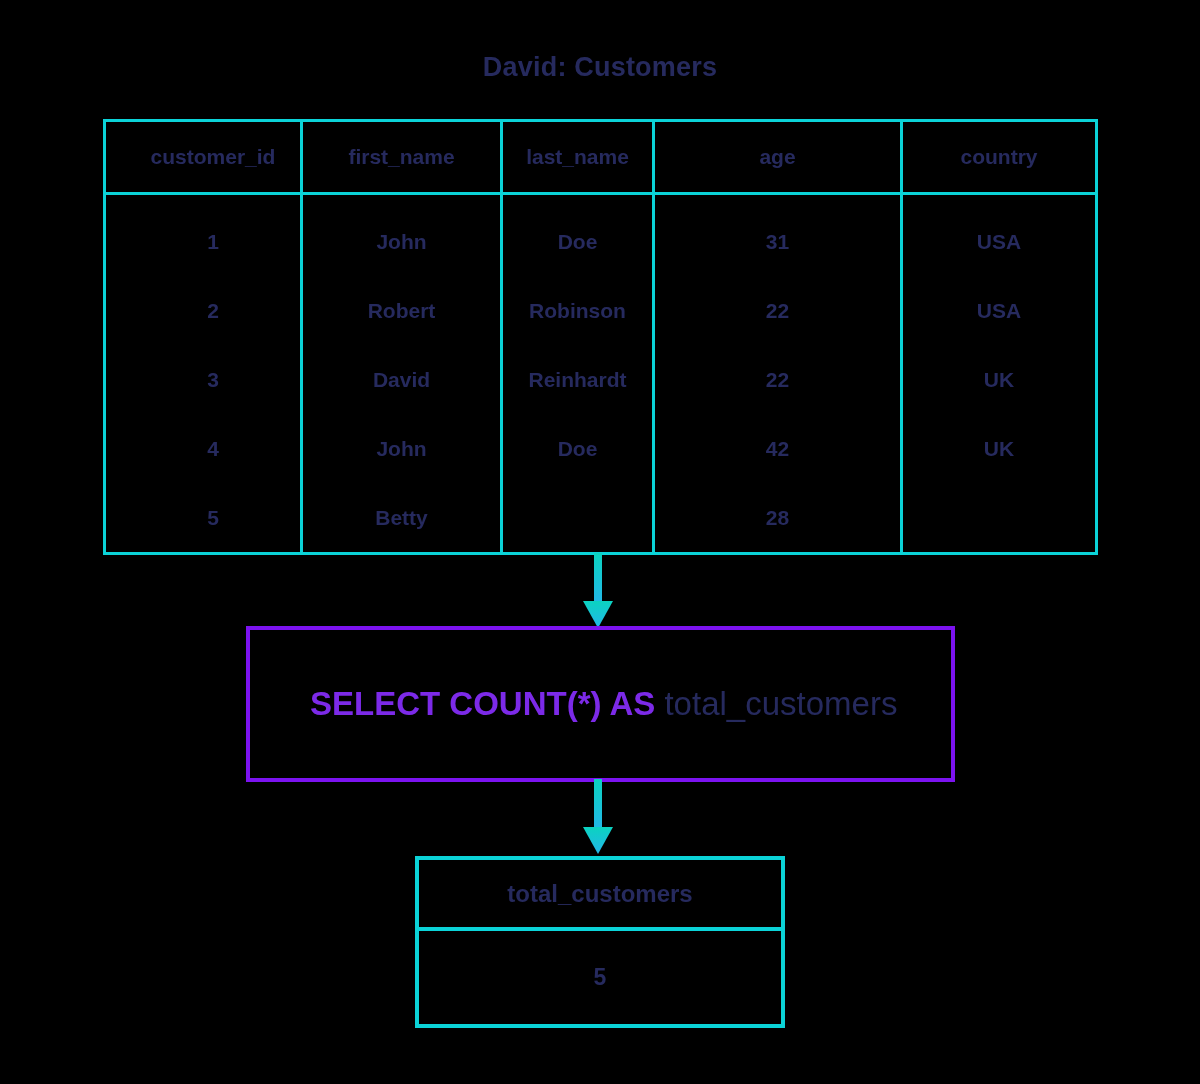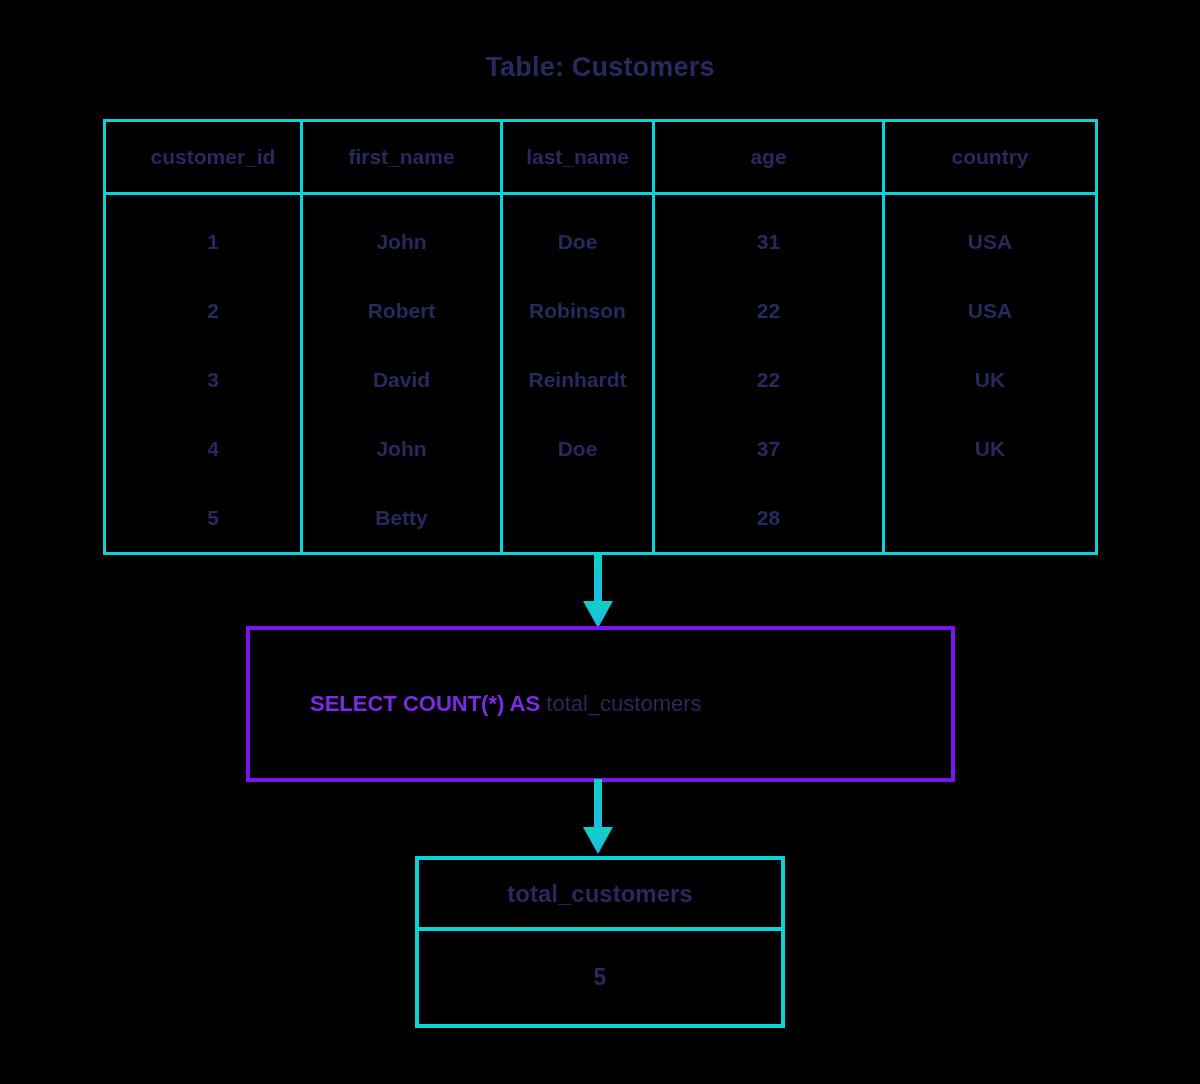--- a/index.html
+++ b/index.html
@@ -54,21 +54,21 @@
     box-sizing: border-box;
     border-right: 3px solid #0bd3d8;
     display: flex;
     flex-direction: column;
   }
   .col:last-child { border-right: none; }
 
   .col-customer_id { width: 197px; padding-left: 20px; }
   .col-first_name  { width: 200px; justify-content: flex-end; }
   .col-last_name   { width: 152px; }
-  .col-age         { width: 230px; }
+  .col-age         { width: 248px; }
   .col-country     { flex: 1 1 auto; }
 
   .head-cell {
     display: flex;
     align-items: center;
     justify-content: center;
     height: 100%;
     color: #262a5e;
     font-size: 21px;
     font-weight: 600;
@@ -103,21 +103,21 @@
     width: 709px;
     height: 156px;
     box-sizing: border-box;
     border: 4px solid #7c13f0;
     display: flex;
     flex-direction: column;
     justify-content: center;
     padding-left: 60px;
   }
   .sql-line {
-    font-size: 22px;
+    font-size: 33px;
     line-height: 52px;
     white-space: pre;
   }
   .kw {
     color: #7c2ae8;
     font-weight: 700;
   }
   .ident {
     color: #262a5e;
     font-weight: 500;
@@ -152,21 +152,21 @@
     align-items: center;
     justify-content: center;
     color: #262a5e;
     font-size: 23px;
     font-weight: 700;
   }
 </style>
 </head>
 <body>
 
-<div class="diagram-title">Table: Customers</div>
+<div class="diagram-title">David: Customers</div>
 
 <div class="source-table">
 
   <div class="source-header-row">
     <div class="col col-customer_id">
       <div class="head-cell">customer_id</div>
     </div>
     <div class="col col-first_name">
       <div class="head-cell">first_name</div>
     </div>
@@ -199,21 +199,21 @@
     <div class="col col-last_name body-col">
       <div class="data-cell">Doe</div>
       <div class="data-cell">Robinson</div>
       <div class="data-cell">Reinhardt</div>
       <div class="data-cell">Doe</div>
     </div>
     <div class="col col-age body-col">
       <div class="data-cell">31</div>
       <div class="data-cell">22</div>
       <div class="data-cell">22</div>
-      <div class="data-cell">37</div>
+      <div class="data-cell">42</div>
       <div class="data-cell">28</div>
     </div>
     <div class="col col-country body-col">
       <div class="data-cell">USA</div>
       <div class="data-cell">USA</div>
       <div class="data-cell">UK</div>
       <div class="data-cell">UK</div>
     </div>
   </div>
 </div>

